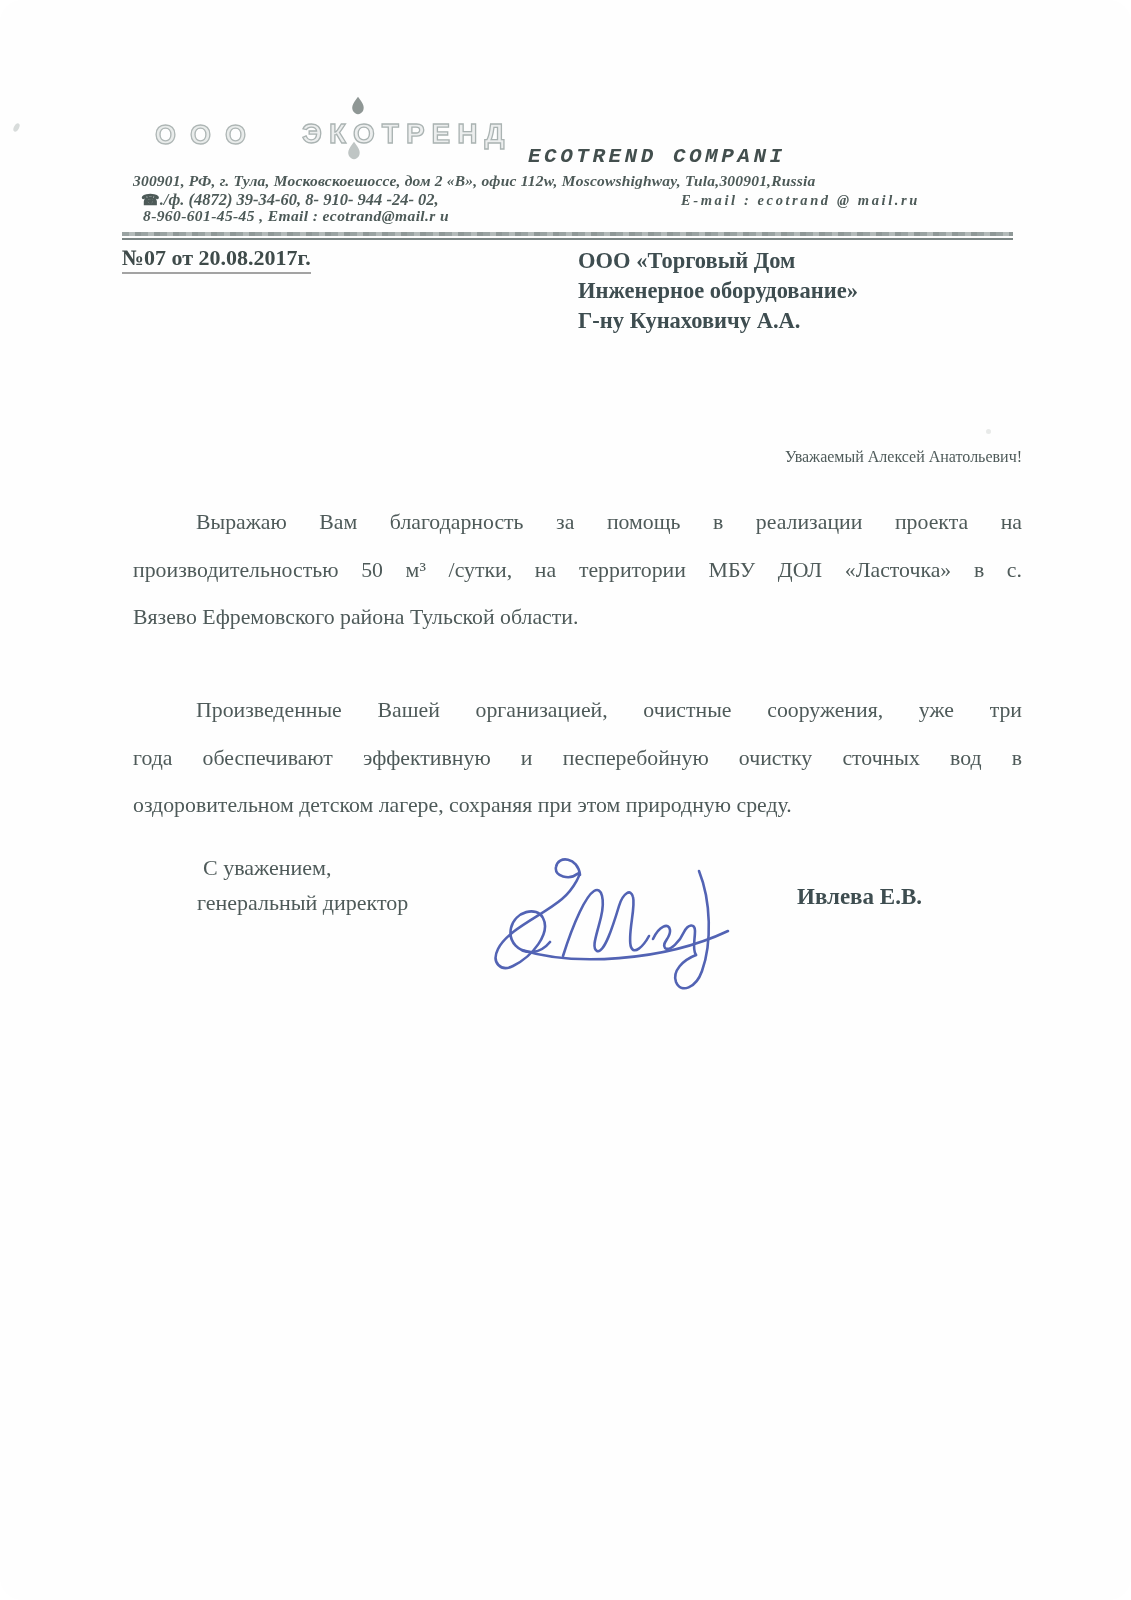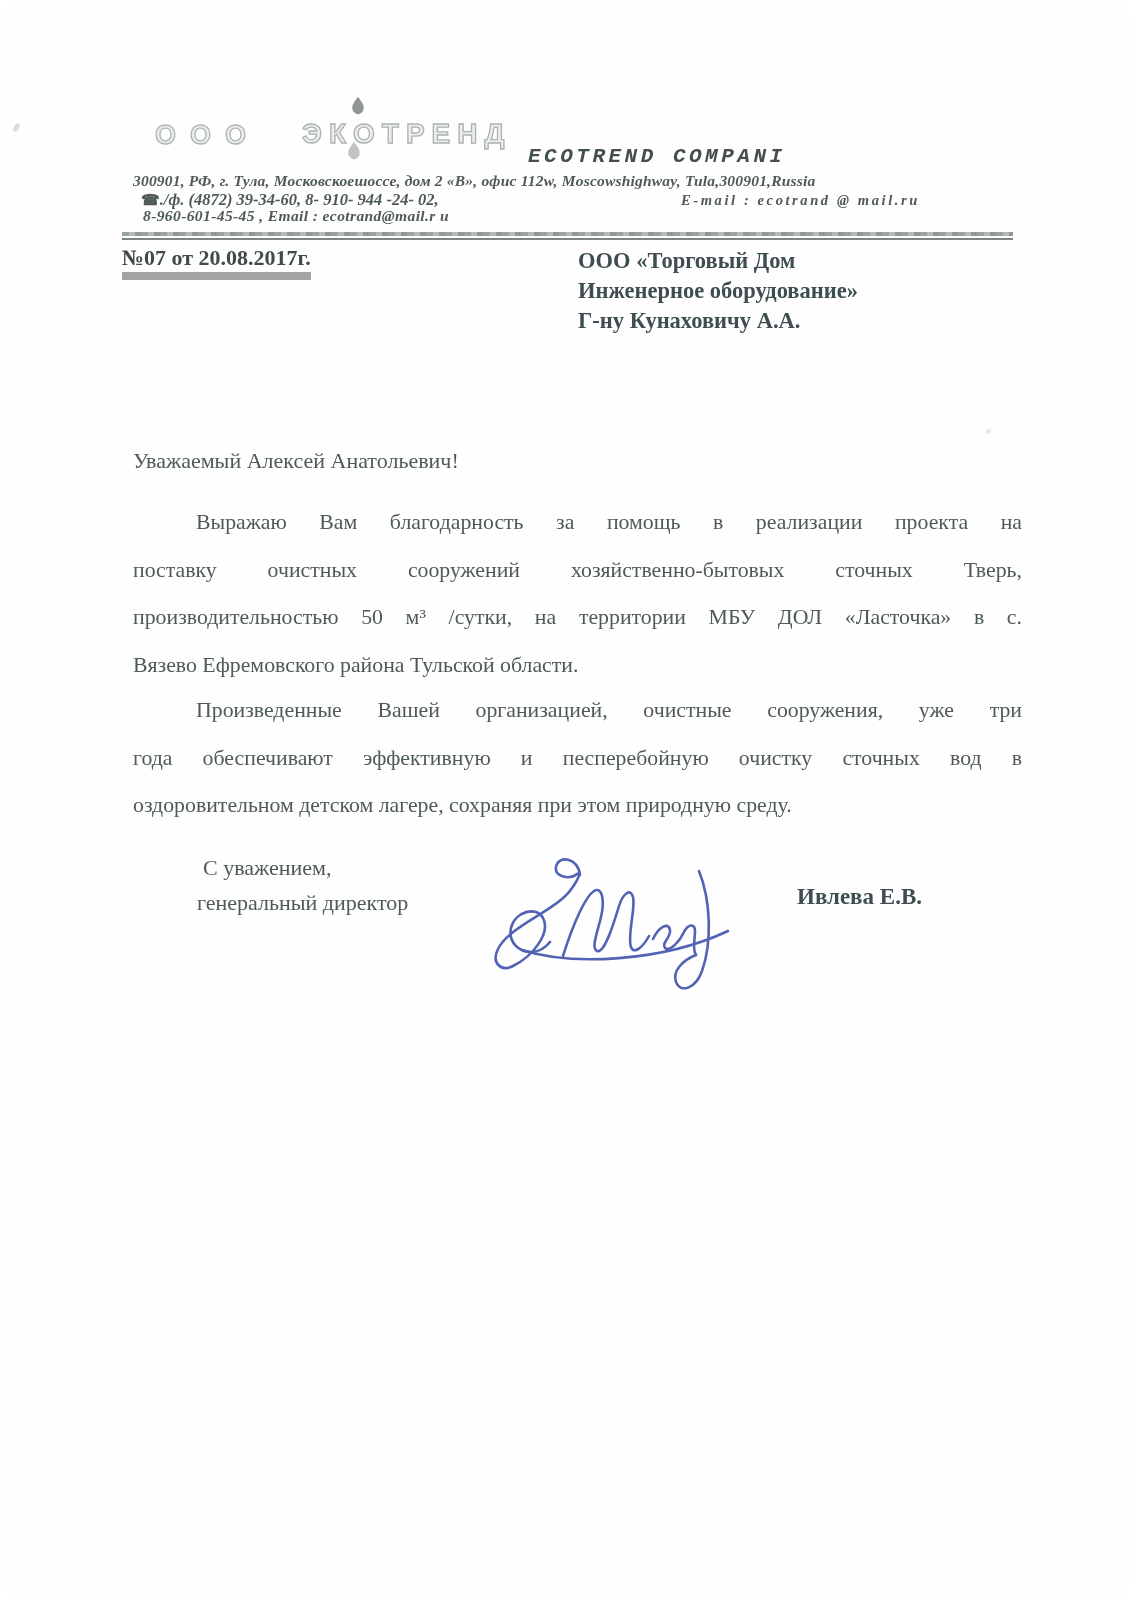--- a/index.html
+++ b/index.html
@@ -61,30 +61,30 @@
     background:repeating-linear-gradient(90deg,#9aa3a2 0 7px,#b3bab9 7px 13px,#8f9897 13px 19px);
   }
   .rule-line{
     position:absolute;left:122px;top:238px;width:891px;height:2px;
     background:#7b8584;
   }
   
   .ref-date{
     position:absolute;left:122px;top:245px;
     font-weight:bold;font-size:22px;color:#3f4b4a;
-    border-bottom:8px solid #a3a3a3;padding-bottom:1px;
+    border-bottom:2px solid #a3a3a3;padding-bottom:1px;
   }
   .recipient{
     position:absolute;left:578px;top:246px;width:450px;
     font-weight:bold;font-size:22.5px;line-height:30px;color:#3e4d50;
   }
   
   .salutation{
     position:absolute;left:133px;top:448px;width:889px;
-    text-align:left;font-size:22px;color:#4e5a59;
+    text-align:right;font-size:16px;color:#4e5a59;
   }
   .para{position:absolute;left:133px;width:889px;}
   .p1{top:510px;font-family:Liberation Serif, serif;}
   .p2{top:698px;}
   .jline{
     width:889px;height:47.6px;line-height:25px;
     font-size:21.8px;color:#4e5a59;
     text-align:justify;text-align-last:justify;
     box-sizing:border-box;
   }
@@ -135,21 +135,20 @@
   <div class="recipient">
     <div>ООО «Торговый Дом</div>
     <div>Инженерное оборудование»</div>
     <div>Г-ну Кунаховичу А.А.</div>
   </div>
 
   <div class="salutation">Уважаемый Алексей Анатольевич!</div>
 
   <div class="para p1">
     <div class="jline indent">Выражаю Вам благодарность за помощь в реализации проекта на</div>
-    <div class="jline">поставку очистных сооружений хозяйственно-бытовых сточных Тверь,</div>
     <div class="jline">производительностью 50 м³ /сутки, на территории МБУ ДОЛ «Ласточка» в с.</div>
     <div class="jline last">Вязево Ефремовского района Тульской области.</div>
   </div>
 
   <div class="para p2">
     <div class="jline indent">Произведенные Вашей организацией, очистные сооружения, уже три</div>
     <div class="jline">года обеспечивают эффективную и песперебойную очистку сточных вод в</div>
     <div class="jline last">оздоровительном детском лагере, сохраняя при этом природную среду.</div>
   </div>
 

